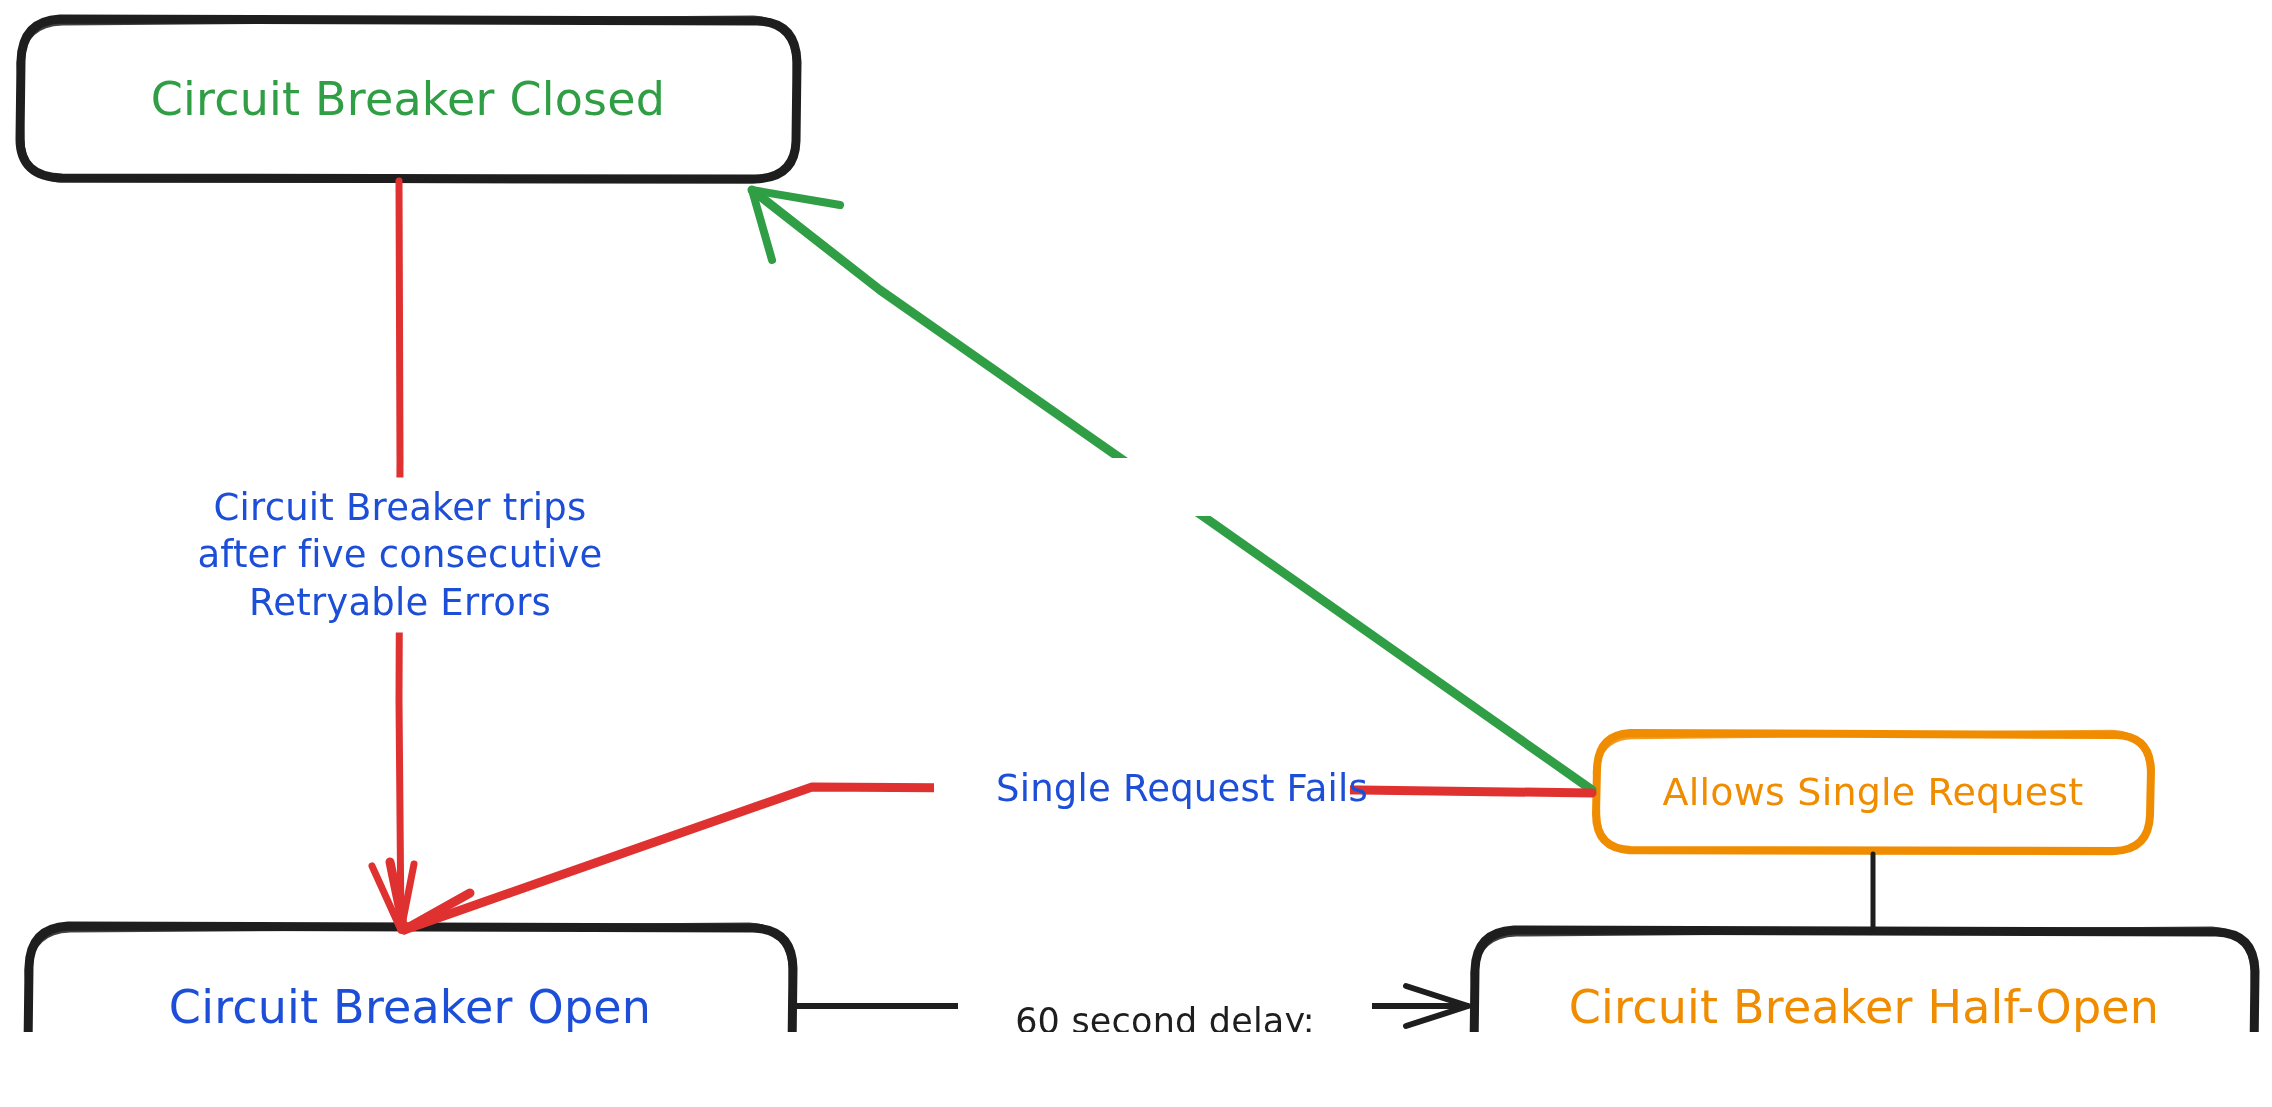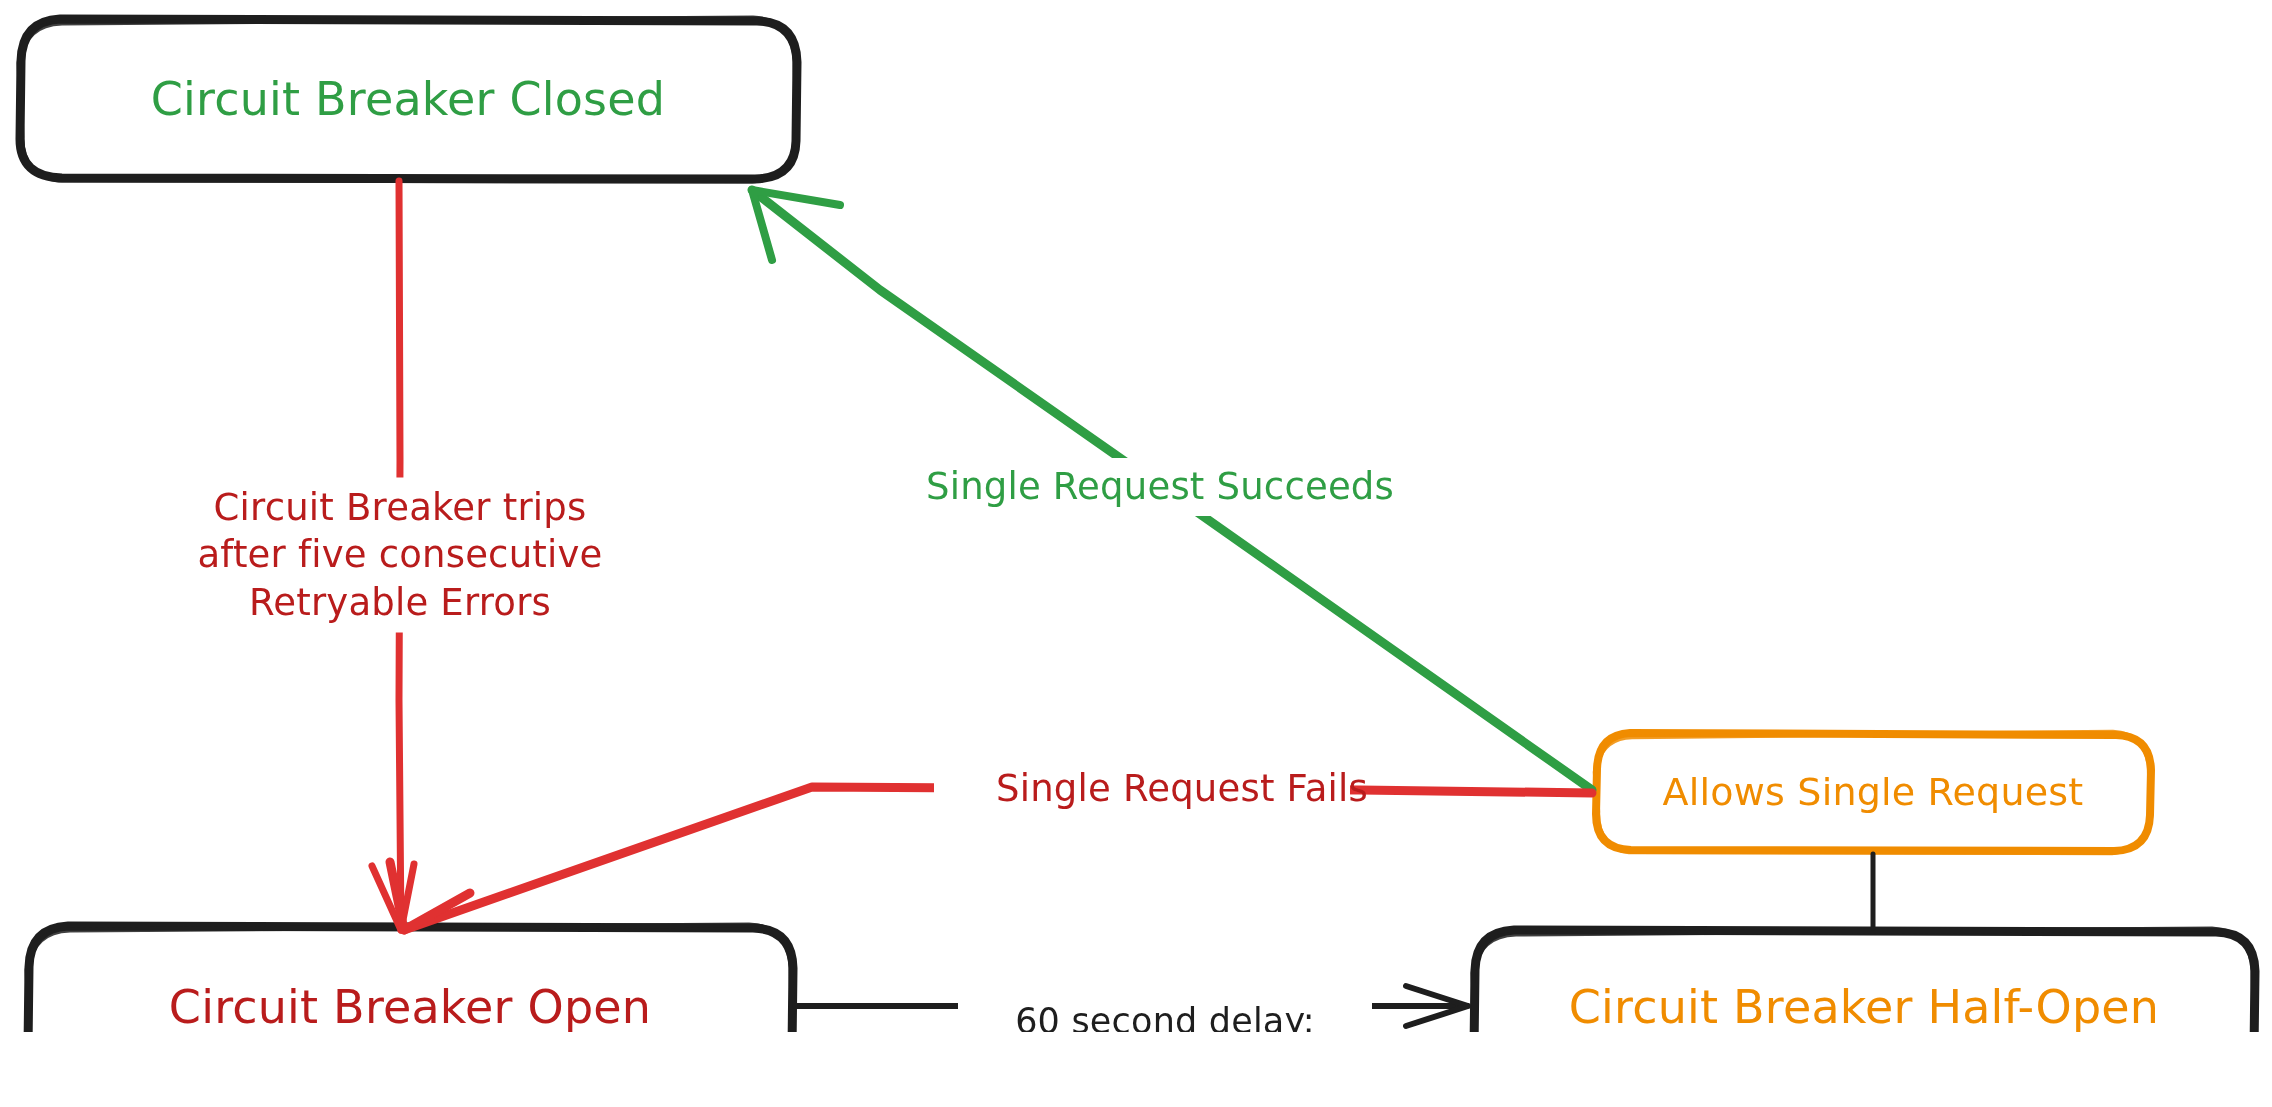--- a/index.html
+++ b/index.html
@@ -37,21 +37,21 @@
   }
   .node-label {
     font-size: 46px;
     transform: translate(-50%, -50%);
   }
   .edge-label {
     font-size: 37px;
     transform: translate(-50%, -50%);
   }
   .lbl-green  { color: #2f9e44; }
-  .lbl-red    { color: #b91c1c; }
+  .lbl-red    { color: #1d4ed8; }
   .lbl-orange { color: #f08c00; text-align: right; }
   .lbl-black  { color: #1e1e1e; }
   .edge-label.small {
     font-size: 35px;
     margin-top: 44px;
   }
   .node-label.small {
     font-size: 38px;
   }
   .label-bg {
@@ -121,21 +121,20 @@
   <div class="node-label small lbl-orange" style="left:1873px; top:792px;">Allows Single Request</div>
 
   <div class="node-label lbl-orange" style="left:1864px; top:1007px;">Circuit Breaker Half-Open</div>
 
   <div class="label-bg" style="left:400px; top:555px; width:430px; height:155px;"></div>
   <div class="edge-label lbl-red" style="left:400px; top:555px;">Circuit Breaker trips
 after five consecutive
 Retryable Errors</div>
 
   <div class="label-bg" style="left:1160px; top:487px; width:500px; height:58px;"></div>
-  <div class="edge-label lbl-green" style="left:1160px; top:487px;">Single Request Succeeds</div>
 
   <div class="label-bg" style="left:1142px; top:789px; width:416px; height:56px;"></div>
   <div class="edge-label lbl-red" style="left:1182px; top:789px;">Single Request Fails</div>
 
   <div class="label-bg" style="left:1165px; top:1000px; width:414px; height:108px;"></div>
   <div class="edge-label small lbl-black" style="left:1165px; top:1000px;">60 second delay:
 No requests allowed</div>
 
 </div>
 

